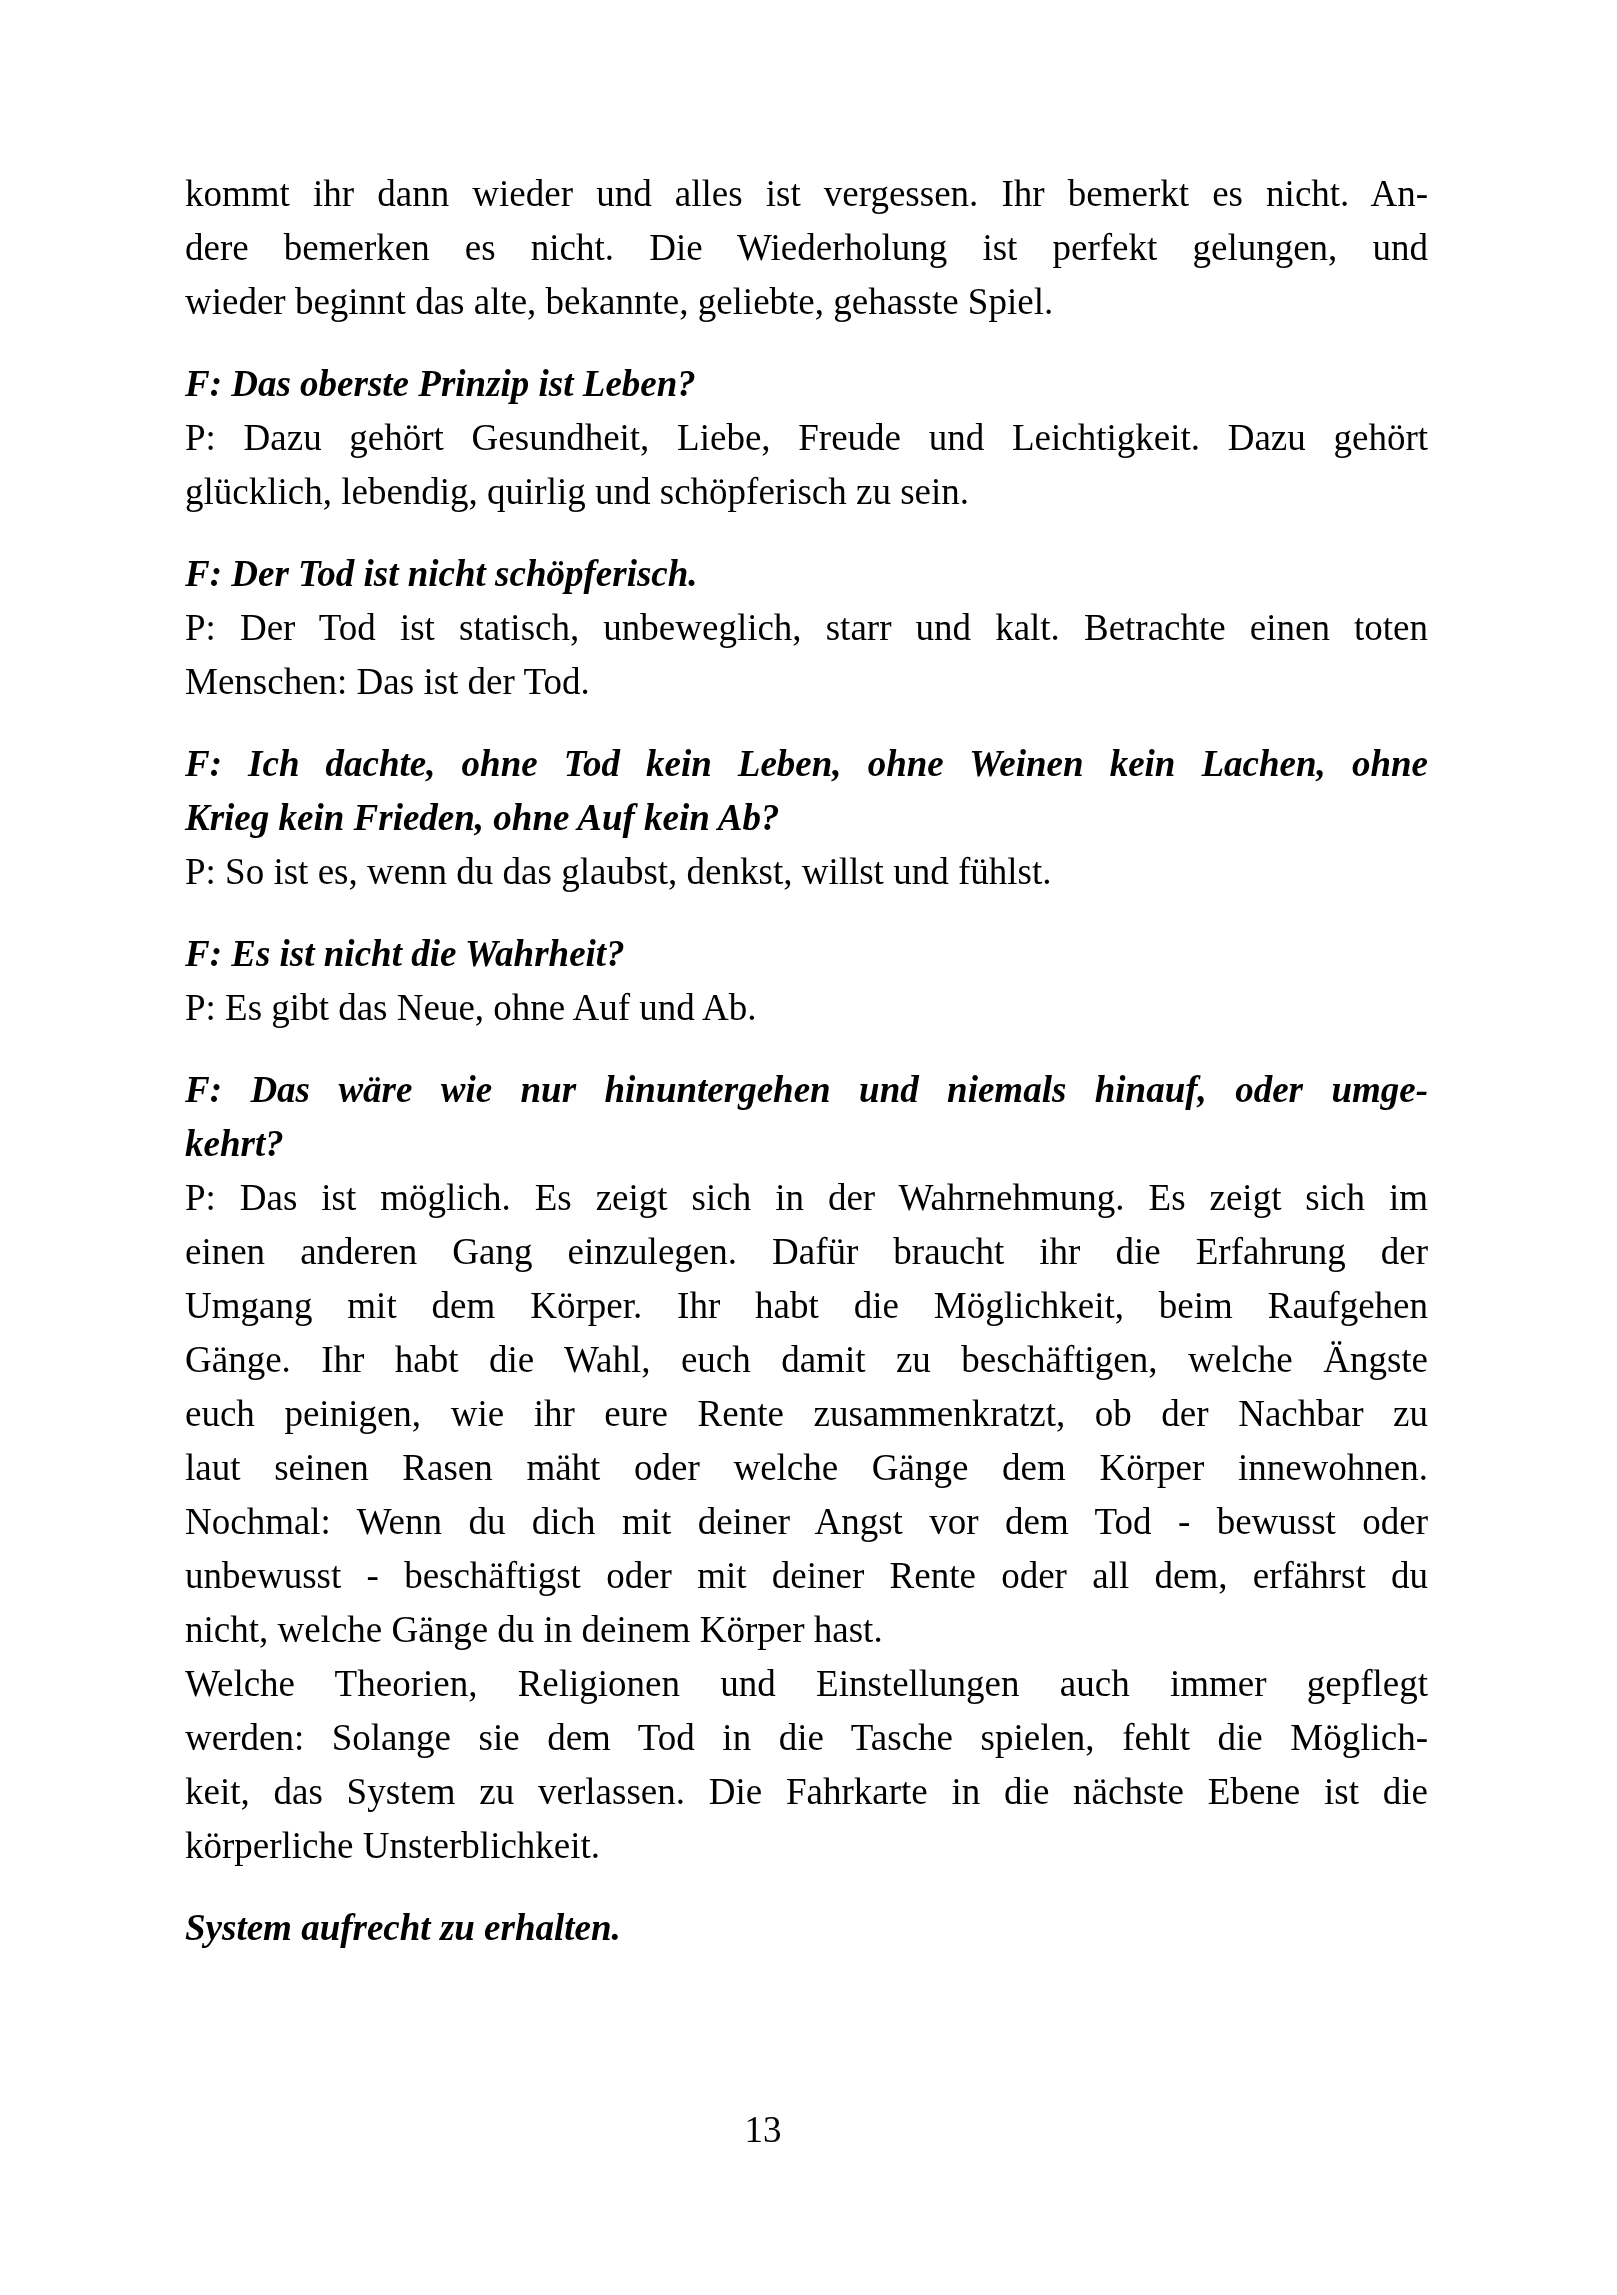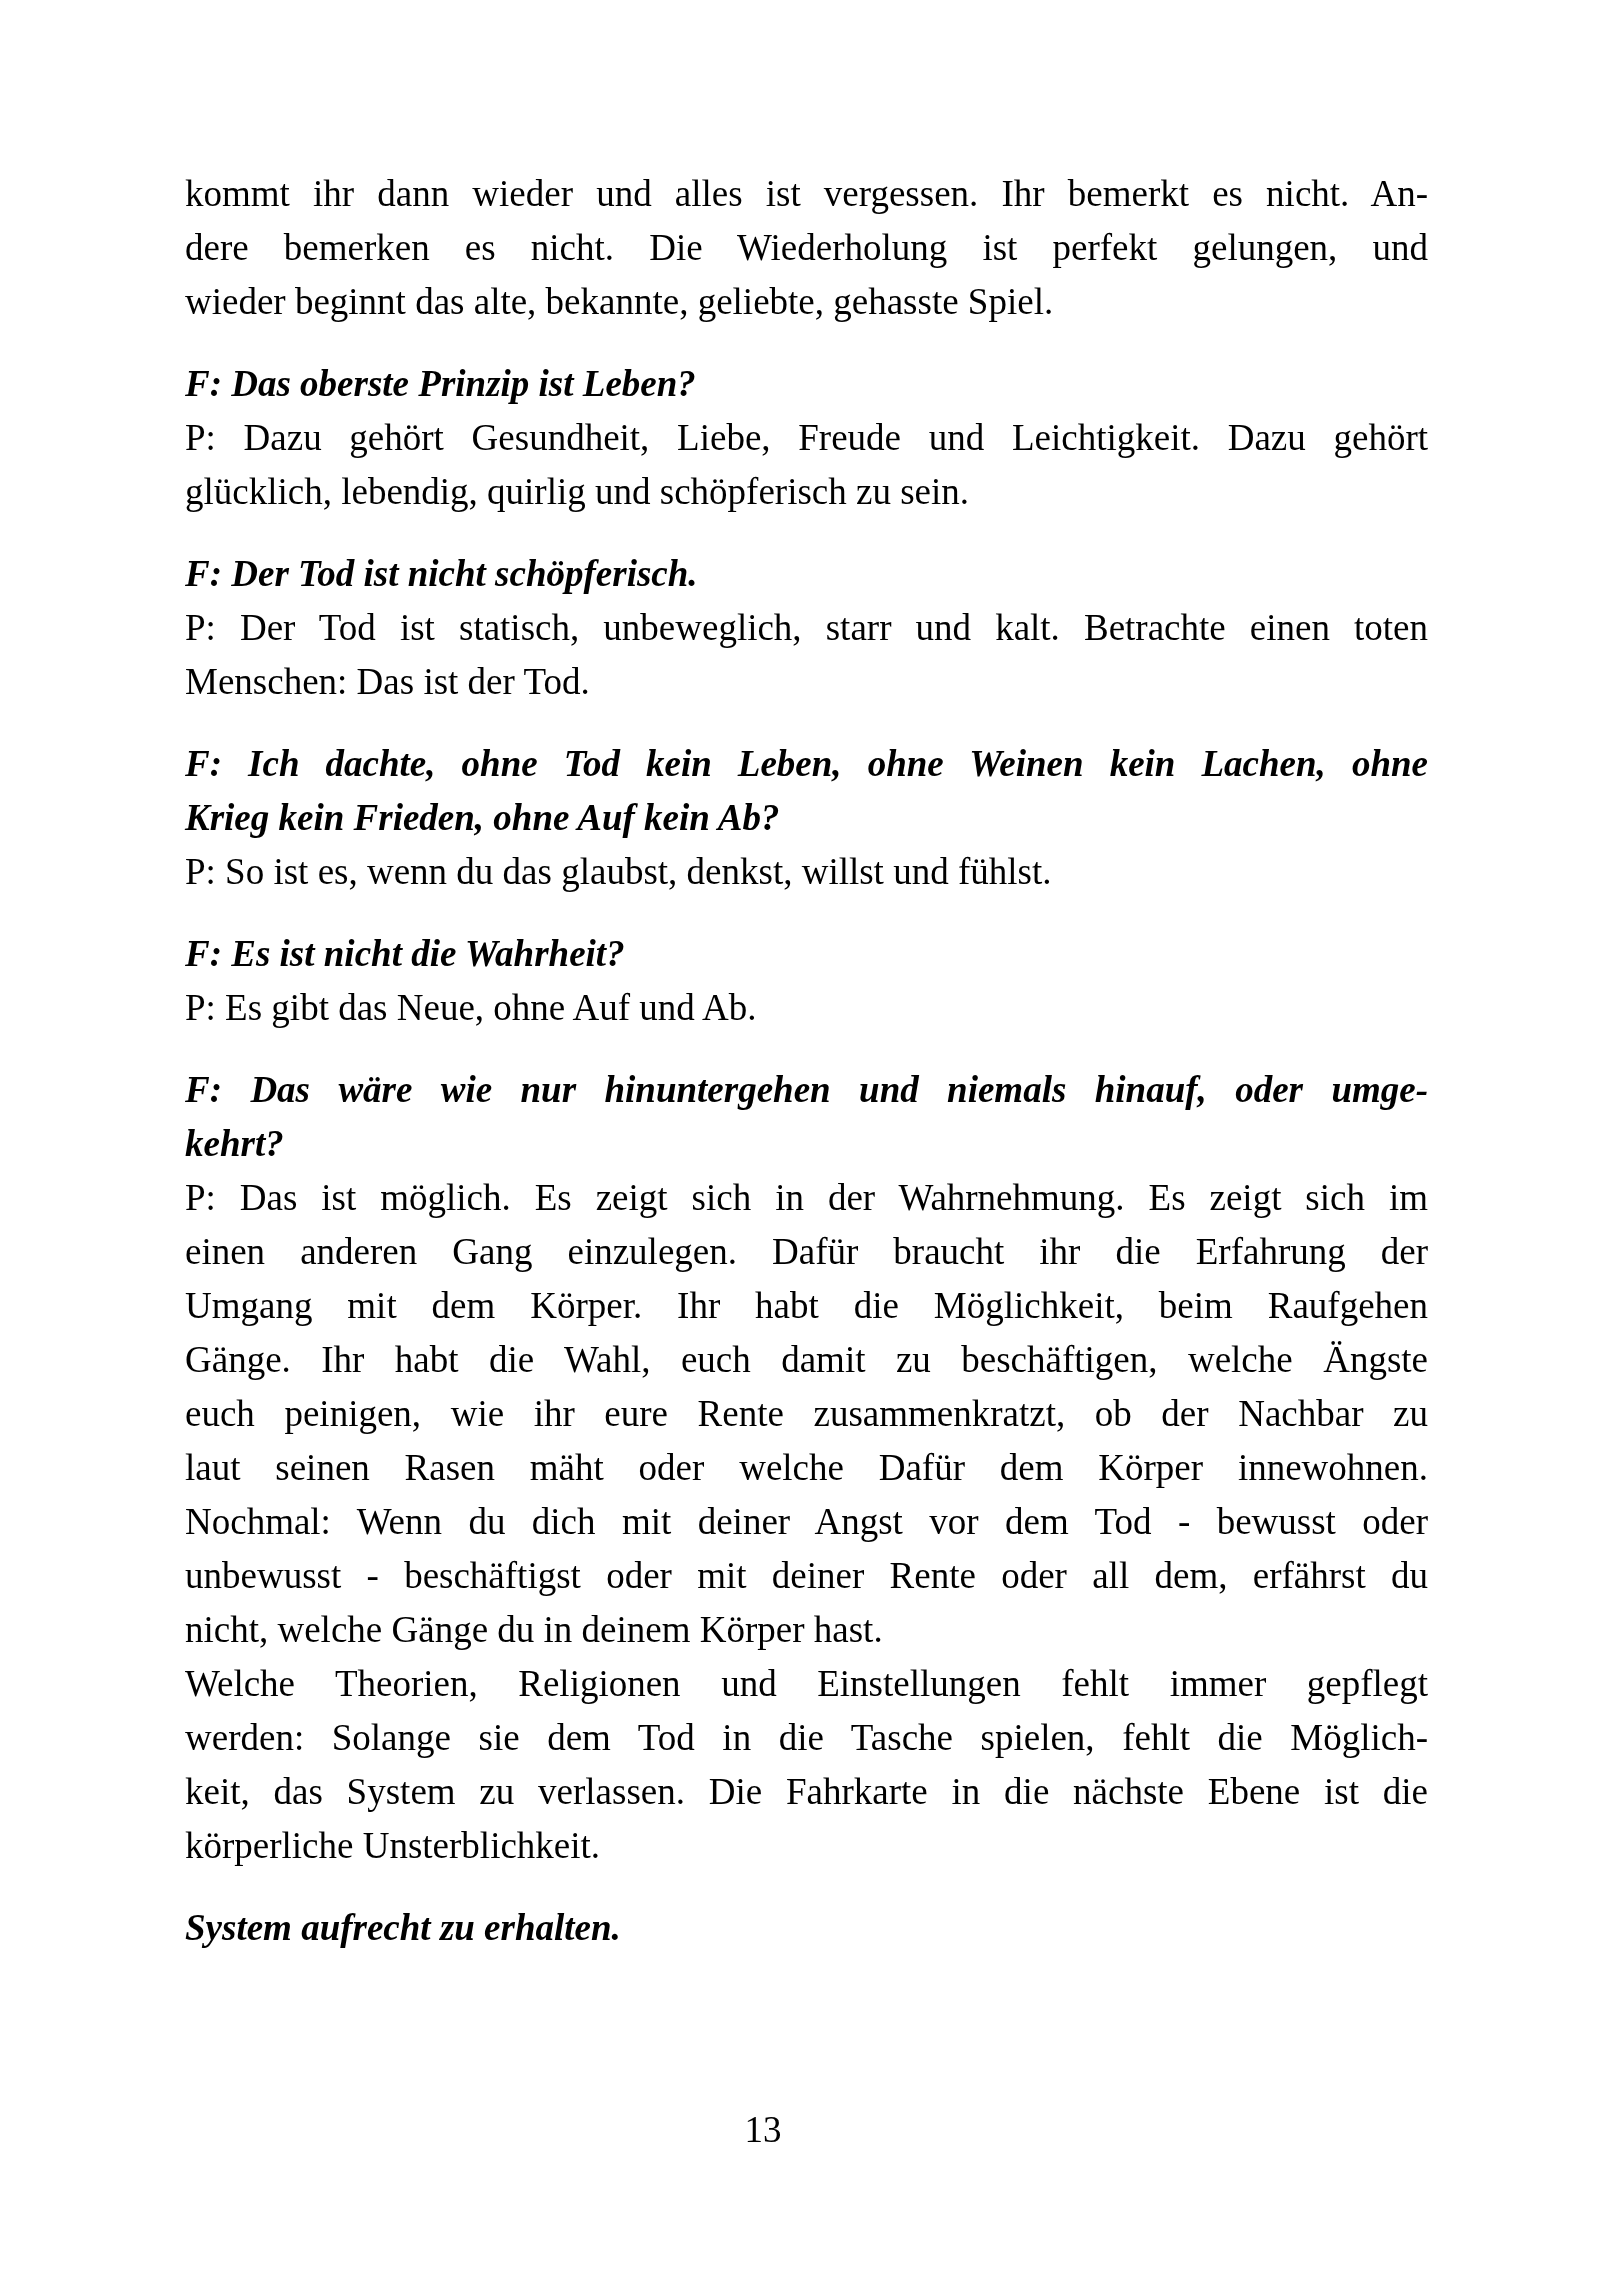--- a/index.html
+++ b/index.html
@@ -121,27 +121,27 @@
     <p class="q">
       <span class="line">F: Das wäre wie nur hinuntergehen und niemals hinauf, oder umge-</span>
       <span class="line last">kehrt?</span>
     </p>
     <p class="a">
       <span class="line">P: Das ist möglich. Es zeigt sich in der Wahrnehmung. Es zeigt sich im</span>
       <span class="line">einen anderen Gang einzulegen. Dafür braucht ihr die Erfahrung der</span>
       <span class="line">Umgang mit dem Körper. Ihr habt die Möglichkeit, beim Raufgehen</span>
       <span class="line">Gänge. Ihr habt die Wahl, euch damit zu beschäftigen, welche Ängste</span>
       <span class="line">euch peinigen, wie ihr eure Rente zusammenkratzt, ob der Nachbar zu</span>
-      <span class="line">laut seinen Rasen mäht oder welche Dafür dem Körper innewohnen.</span>
+      <span class="line">laut seinen Rasen mäht oder welche Gänge dem Körper innewohnen.</span>
       <span class="line">Nochmal: Wenn du dich mit deiner Angst vor dem Tod - bewusst oder</span>
       <span class="line">unbewusst - beschäftigst oder mit deiner Rente oder all dem, erfährst du</span>
       <span class="line last">nicht, welche Gänge du in deinem Körper hast.</span>
     </p>
     <p class="a">
-      <span class="line">Welche Theorien, Religionen und Einstellungen fehlt immer gepflegt</span>
+      <span class="line">Welche Theorien, Religionen und Einstellungen auch immer gepflegt</span>
       <span class="line">werden: Solange sie dem Tod in die Tasche spielen, fehlt die Möglich-</span>
       <span class="line">keit, das System zu verlassen. Die Fahrkarte in die nächste Ebene ist die</span>
       <span class="line last">körperliche Unsterblichkeit.</span>
     </p>
   </div>
 
   <div class="block">
     <p class="q">
       <span class="line last">System aufrecht zu erhalten.</span>
     </p>

